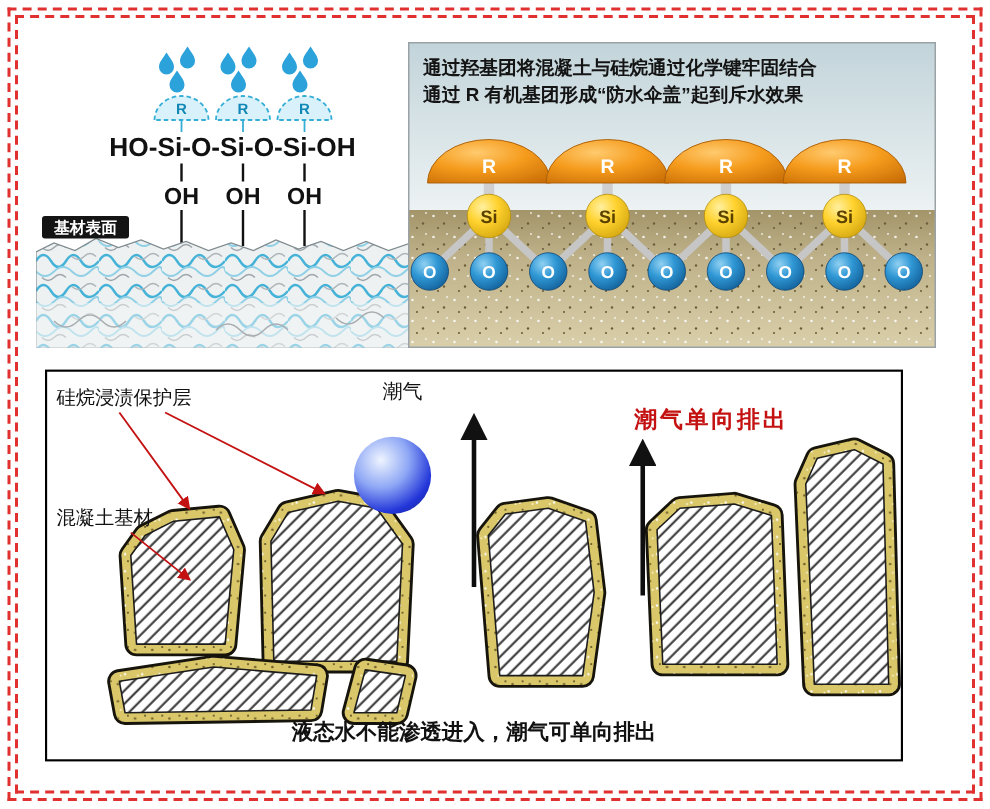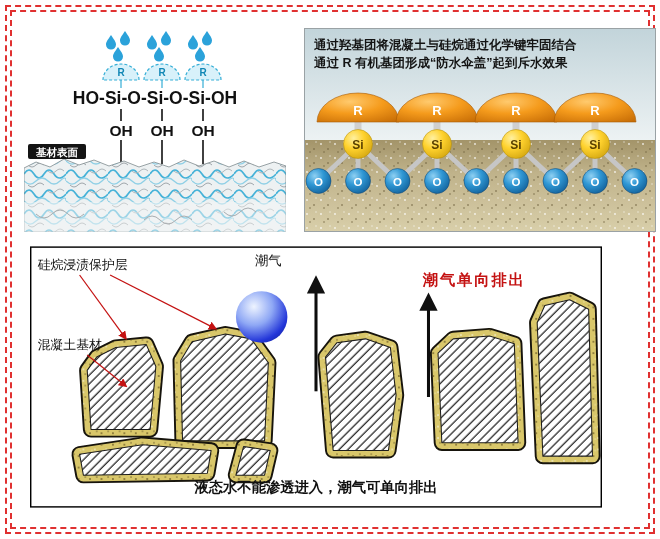--- a/index.html
+++ b/index.html
@@ -3,21 +3,21 @@
 <meta charset="utf-8">
 <style>
   * { margin:0; padding:0; box-sizing:border-box; }
   html,body { width:660px; height:539px; background:#ffffff;
               font-family:"Liberation Sans","DejaVu Sans",sans-serif; }
   .page { position:relative; width:660px; height:539px; background:#fff; overflow:hidden; }
   .frame-outer { position:absolute; inset:5px; border:2px dashed #e03030; }
   .frame-inner { position:absolute; inset:3px; border:2px dashed #e03030; }
   .panel { position:absolute; }
   .panel-tl { left:24px; top:28px; width:262px; height:204px; }
-  .panel-tr { left:304px; top:28px; width:352px; height:204px; }
+  .panel-tr { left:272px; top:28px; width:352px; height:204px; }
   .panel-bottom { left:30px; top:240px; width:572px; height:274px; }
   svg { display:block; width:100%; height:100%; }
   svg text { font-family:"Liberation Sans","DejaVu Sans",sans-serif; }
   .coatA { fill:none; stroke:#17140c; stroke-width:17; stroke-linejoin:round; }
   .coatB { fill:none; stroke:#d9c76a; stroke-width:13; stroke-linejoin:round; }
   .coatC { fill:none; stroke:url(#speck); stroke-width:13; stroke-linejoin:round; }
   .toothF { fill:url(#hatch); stroke:#1c1c1c; stroke-width:1.1; stroke-linejoin:round; }
 </style>
 </head>
 <body>

